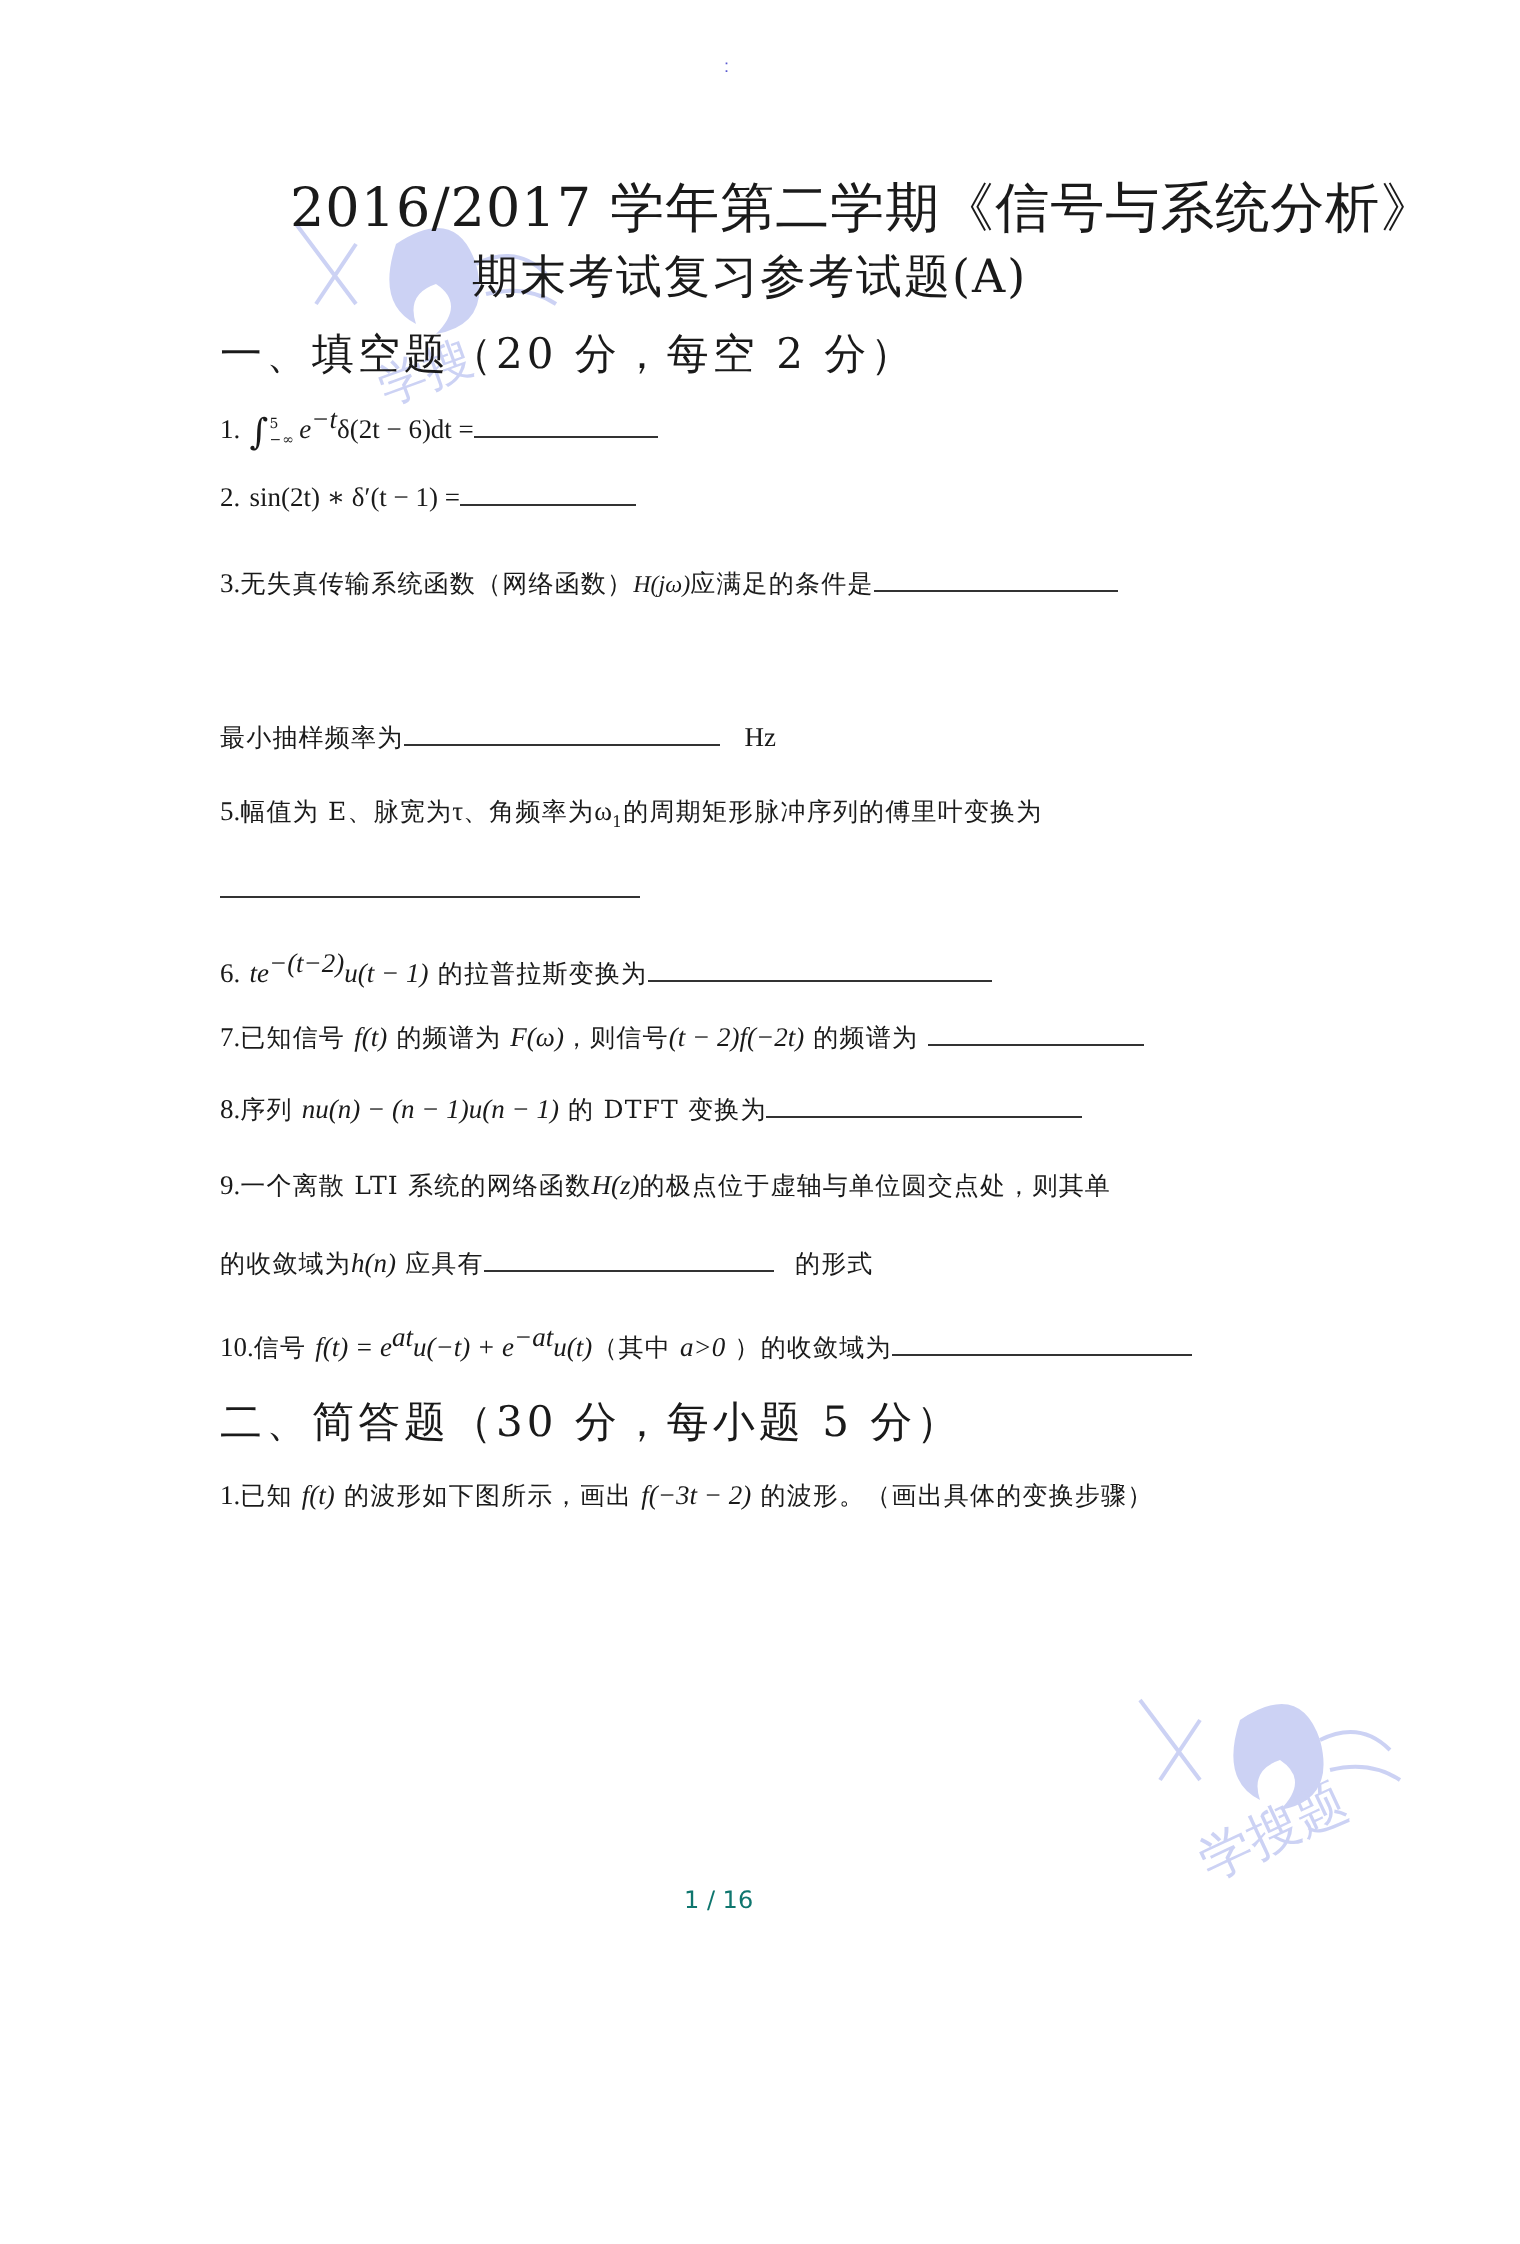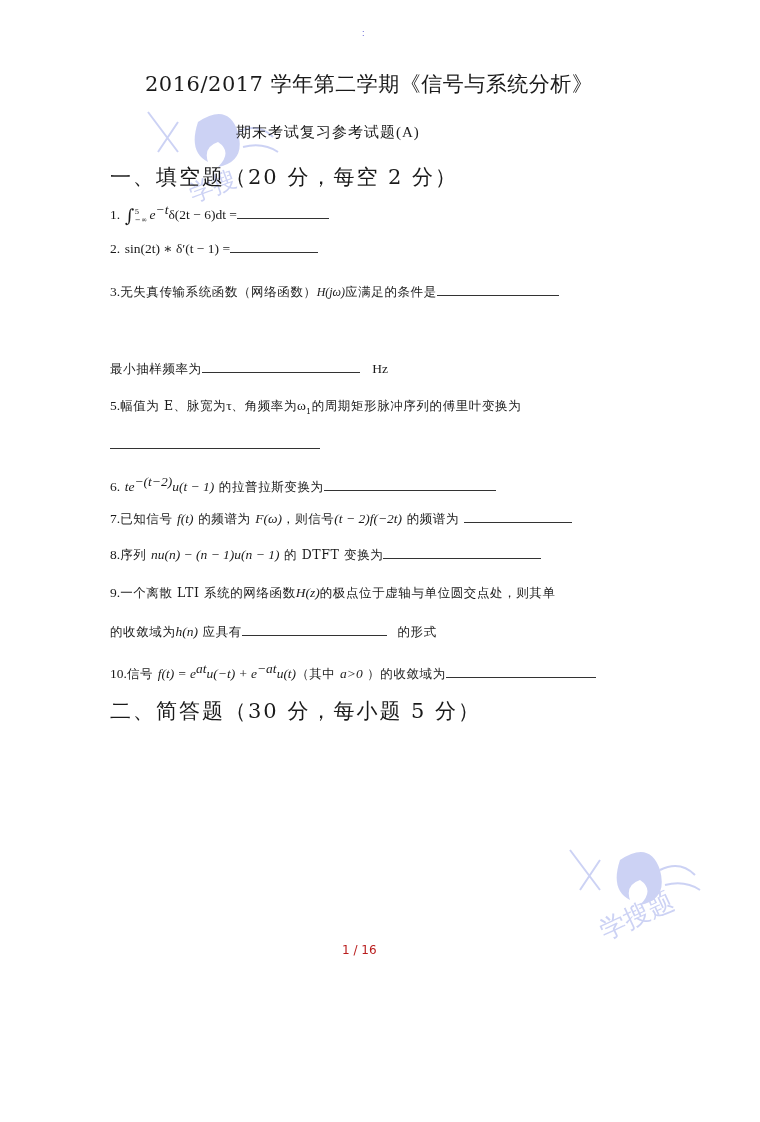--- a/index.html
+++ b/index.html
@@ -1,32 +1,32 @@
 <!DOCTYPE html>
 <html><head>
 <meta charset="utf-8">
 <style>
   html, body { margin: 0; padding: 0; background: #ffffff; }
   body { width: 760px; height: 1122px; position: relative; overflow: hidden;
          font-family: "DejaVu Serif", "Liberation Serif", serif; color: #1a1a1a; }
   .page { position: absolute; left: 0; top: 0; width: 760px; height: 1122px; }
   .header-mark { position: absolute; left: 362px; top: 28px; font-size: 9px; color: #5a5ad0;
                  font-family: "Liberation Sans", sans-serif; }
-  .title1 { position: absolute; left: 145px; top: 70px; font-size: 21px; letter-spacing: 0.5px; white-space: nowrap; }
-  .title2 { position: absolute; left: 236px; top: 123px; font-size: 15px; letter-spacing: 1px; white-space: nowrap; font-family: Liberation Serif, serif; }
+  .title1 { position: absolute; left: 145px; top: 86px; font-size: 27px; letter-spacing: 0.5px; white-space: nowrap; }
+  .title2 { position: absolute; left: 236px; top: 123px; font-size: 23px; letter-spacing: 1px; white-space: nowrap; }
   .section { position: absolute; left: 110px; font-size: 21px; letter-spacing: 2px; white-space: nowrap; }
   .q { position: absolute; left: 110px; font-size: 12.5px; white-space: nowrap; letter-spacing: 0.6px; }
   .m { font-family: "Liberation Serif", "DejaVu Serif", serif; font-style: italic; font-size: 13.5px; letter-spacing: 0; }
   .mn { font-family: "Liberation Serif", "DejaVu Serif", serif; font-style: normal; font-size: 13.5px; letter-spacing: 0; }
   .blank { display: inline-block; border-bottom: 1px solid #333; height: 12px; vertical-align: baseline; }
   sup, sub { font-size: 8px; }
   .integral { font-size: 18px; font-style: normal; vertical-align: -3px; }
   .limits { display: inline-flex; flex-direction: column; font-size: 7px; line-height: 8px; vertical-align: middle; margin-right: 2px; }
   .pagenum { position: absolute; left: 342px; top: 943px; font-size: 12px;
-             font-family: "DejaVu Sans", sans-serif; color: #b91c1c; }
+             font-family: "DejaVu Sans", sans-serif; color: #0f766e; }
   .watermark { position: absolute; opacity: 0.35; }
 </style>
 </head>
 <body>
 
 <div class="page">
 
   <svg class="watermark" style="left:138px; top:92px;" width="150" height="140" viewBox="0 0 150 140">
     <g fill="none" stroke="#6f7fe0" stroke-width="2">
       <path d="M10 20 L40 60 M20 60 L40 30"></path>
@@ -115,15 +115,22 @@
 
   <div class="q" style="top:661px;">
     <span class="mn">10.</span><span>信号</span>
     <span class="m">f(t) = e</span><sup class="m">at</sup><span class="m">u(−t) + e</span><sup class="m">−at</sup><span class="m">u(t)</span><span>（其中</span>
     <span class="m">a&gt;0</span>
     <span>）的收敛域为</span><span class="blank" style="width:150px;"></span>
   </div>
 
   <div class="section" style="top:697px;">二、简答题（30 分，每小题 5 分）</div>
 
+  <div class="q" style="top:740px;">
+    <span class="mn">1.</span><span>已知</span>
+    <span class="m">f(t)</span>
+    <span>的波形如下图所示，画出</span>
+    <span class="m">f(−3t − 2)</span>
+    <span>的波形。（画出具体的变换步骤）</span>
+  </div>
 
   <div class="pagenum">1 / 16</div>
 </div>
 
 </body></html>

